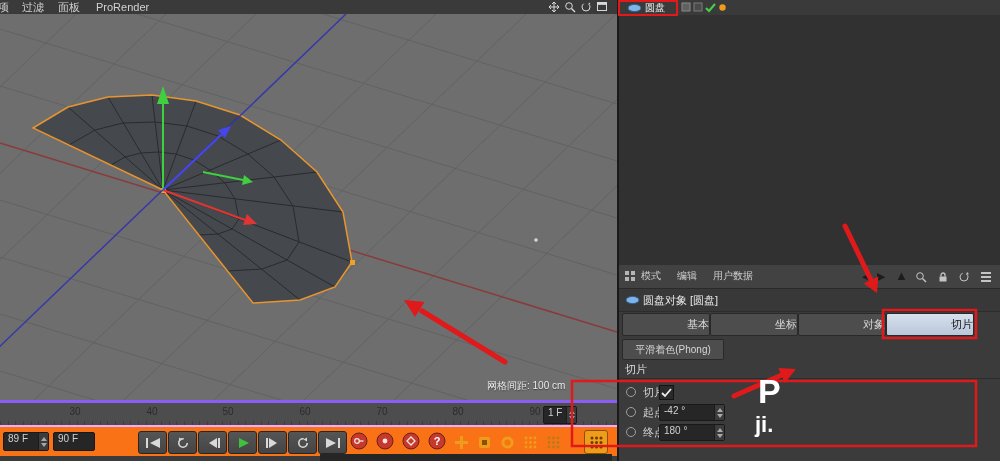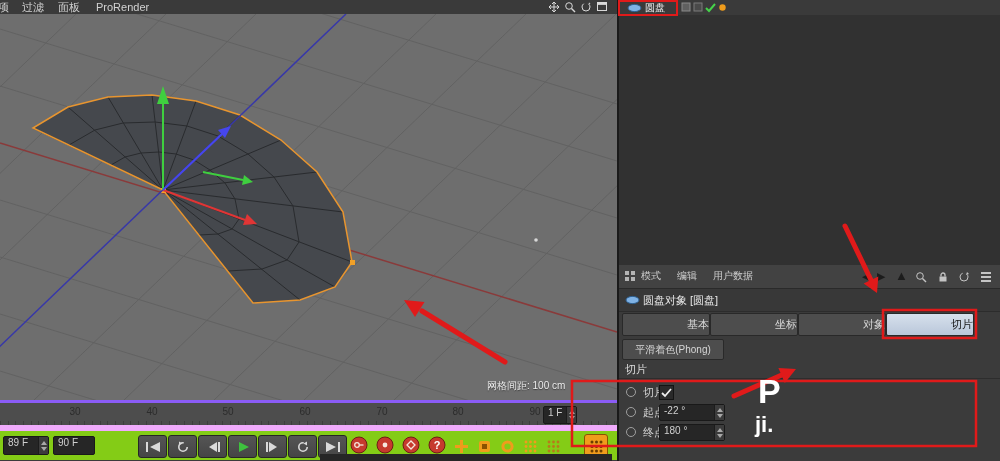--- a/index.html
+++ b/index.html
@@ -23,21 +23,21 @@
   .tl-num{position:absolute;top:3px;width:18px;text-align:center;font-size:10px;color:#2c2c2c;}
   .field{background:#262626;border:1px solid #191919;border-radius:2px;color:#cfcfcf;
          font-size:10px;display:flex;align-items:flex-start;}
   .field .val{flex:1;padding-left:4px;white-space:nowrap;overflow:hidden;}
   .spincol{width:9px;height:100%;background:#3c3c3c;border-left:1px solid #1c1c1c;
            display:flex;flex-direction:column;align-items:center;justify-content:center;gap:2px;}
   .sp-u{width:0;height:0;border-left:3px solid transparent;border-right:3px solid transparent;border-bottom:4px solid #a8a8a8;}
   .sp-d{width:0;height:0;border-left:3px solid transparent;border-right:3px solid transparent;border-top:4px solid #a8a8a8;}
 
   
-  .transport{left:0;top:425px;width:617px;height:29px;background:#84cc16;border-top:6px solid #f0abfc;}
+  .transport{left:0;top:425px;width:617px;height:29px;background:#f97316;border-top:2px solid #f0abfc;}
   .pbtn{position:absolute;top:4px;width:27px;height:21px;border:1px solid #262626;border-radius:3px;
         background:linear-gradient(#555,#454545);display:flex;align-items:center;justify-content:center;}
   .rbtn{position:absolute;top:5px;width:18px;height:18px;}
   .obtn{position:absolute;top:8px;width:15px;height:15px;}
   .hbtn{position:absolute;left:584px;top:3px;width:22px;height:22px;background:#ef9c1c;
         border:1px solid #8a5200;border-radius:3px;display:flex;align-items:center;justify-content:center;}
   .bottom-strip{left:320px;top:454px;width:292px;height:7px;background:#262626;}
 
   
   .right-panel{left:617px;top:0;width:383px;height:461px;background:#313131;border-left:2px solid #1a1a1a;}
@@ -417,21 +417,21 @@
         <span class="checkbox">
           <svg width="11" height="11">
               <polyline points="1,6 4,9 10,2" stroke="#ededed" stroke-width="1.8" fill="none"></polyline>
             </svg>
         </span>
       </div>
       <div class="prow" style="top:137px">
         <span class="ring"></span>
         <span class="plabel">起点</span>
         <div class="field pfield">
-          <span class="val">-22 °</span>
+          <span class="val">-42 °</span>
           <span class="spincol">
               <span class="sp-u"></span>
               <span class="sp-d"></span>
             </span>
         </div>
       </div>
       <div class="prow" style="top:157px">
         <span class="ring"></span>
         <span class="plabel">终点</span>
         <div class="field pfield">

